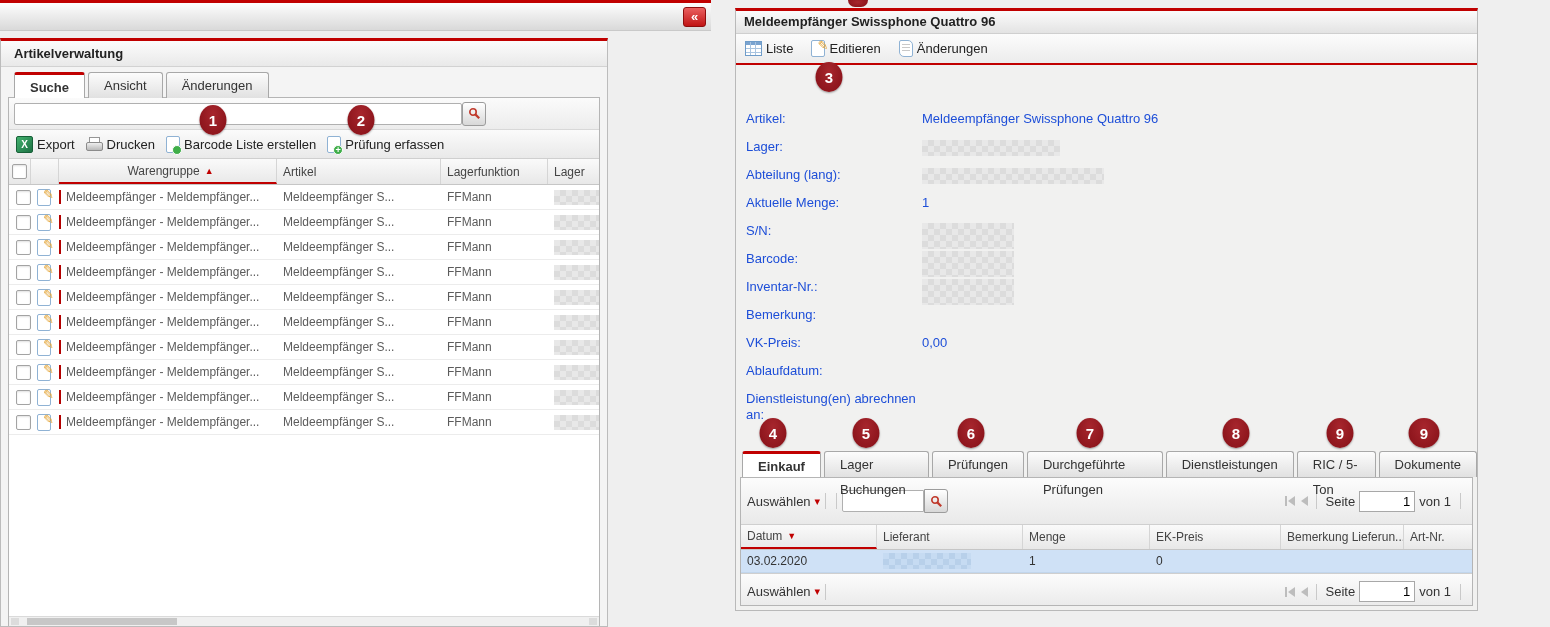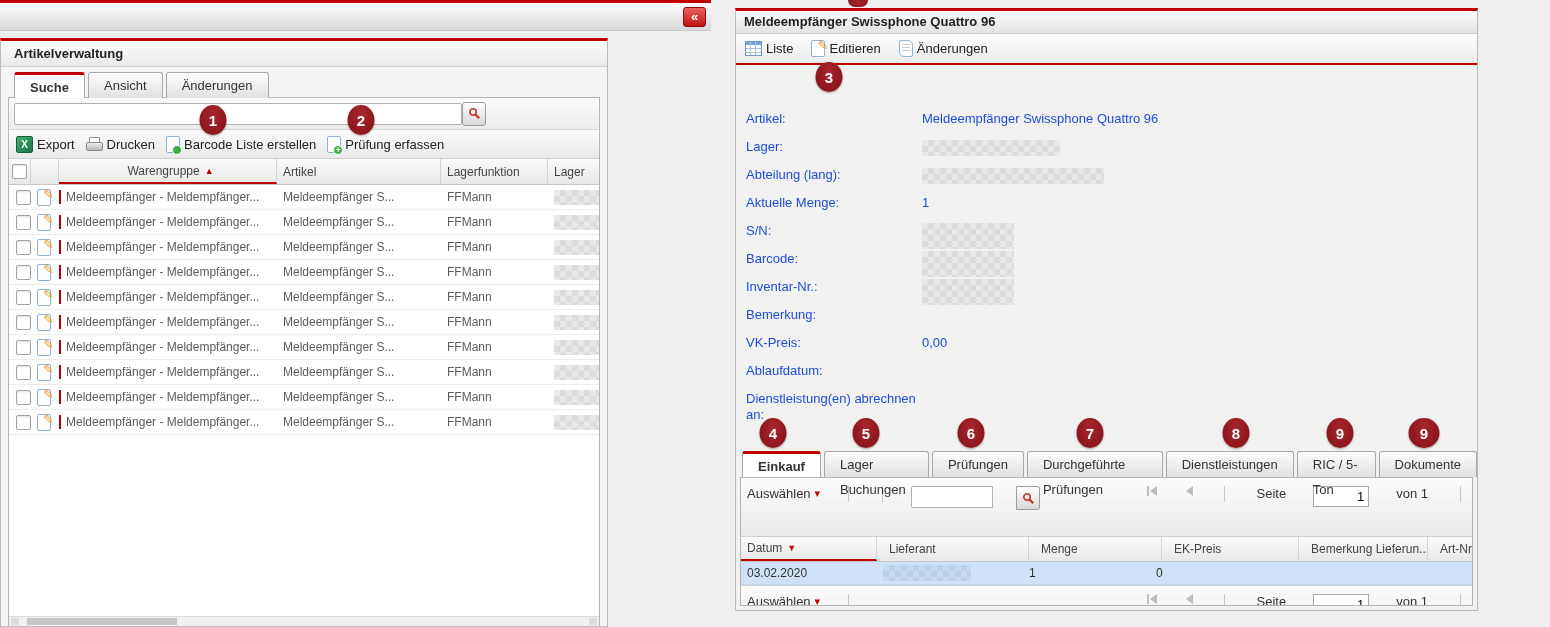--- a/index.html
+++ b/index.html
@@ -107,32 +107,32 @@
   .r-toolbar{height:29px;display:flex;align-items:center;gap:18px;padding-left:9px;
     background:linear-gradient(#fcfcfc,#ececec);font-size:13px;color:#222;}
   .red-rule{height:2px;background:#c00000;}
   .fields{padding-top:46px;}
   .field{display:flex;min-height:28px;font-size:13px;color:#1d4ed8;}
   .f-label{width:186px;padding-left:10px;box-sizing:border-box;line-height:16px;}
   .f-value{line-height:16px;}
   .r-tabs{position:absolute;left:6px;top:440px;display:flex;gap:3px;z-index:2;}
   .grid-box{position:absolute;left:4px;right:4px;top:466px;bottom:4px;background:#fff;border:1px solid #b5b5b5;
     display:flex;flex-direction:column;overflow:hidden;}
-  .g-toolbar{display:flex;align-items:flex-start;background:linear-gradient(#fcfcfc,#e9e9e9);
-    padding:8px 6px;font-size:13px;color:#333;flex:0 0 auto;gap:23px;}
+  .g-toolbar{display:flex;align-items:center;background:linear-gradient(#fcfcfc,#e9e9e9);
+    padding:2px 6px;font-size:13px;color:#333;flex:0 0 auto;}
   .g-toolbar.top{height:42px;border-bottom:1px solid #cfcfcf;}
   .g-toolbar.bottom{height:31px;border-top:1px solid #cfcfcf;}
   .g-search{width:72px;height:20px;border:1px solid #b0b0b0;border-radius:2px 0 0 2px;font-size:12px;padding:0 4px;
     font-family:"Liberation Sans",sans-serif;}
   .spacer{flex:1;}
   .pg-label{font-size:13px;color:#333;margin:0 4px;white-space:nowrap;}
   .pg-input{width:46px;height:19px;border:1px solid #a8a8a8;font-size:13px;text-align:right;padding:0 4px;
     font-family:"Liberation Sans",sans-serif;}
   .ghead{display:flex;height:24px;background:linear-gradient(#fafafa,#e8e8e8);border-bottom:1px solid #c6c6c6;
-    font-size:12px;color:#444;flex:0 0 auto;gap:6px;}
+    font-size:12px;color:#444;flex:0 0 auto;}
   .gw-datum{width:136px;flex:0 0 auto;}
   .gw-lief{width:146px;flex:0 0 auto;}
   .gw-menge{width:127px;flex:0 0 auto;}
   .gw-ek{width:131px;flex:0 0 auto;}
   .gw-bem{width:123px;flex:0 0 auto;}
   .gw-art{flex:1;border-right:none;}
   .grow{display:flex;height:22px;background:#cfe1f6;border-bottom:1px solid #c2d6ec;font-size:12px;color:#333;
     align-items:center;flex:0 0 auto;}
   .gfiller{flex:1;background:#fff;}
 </style>

